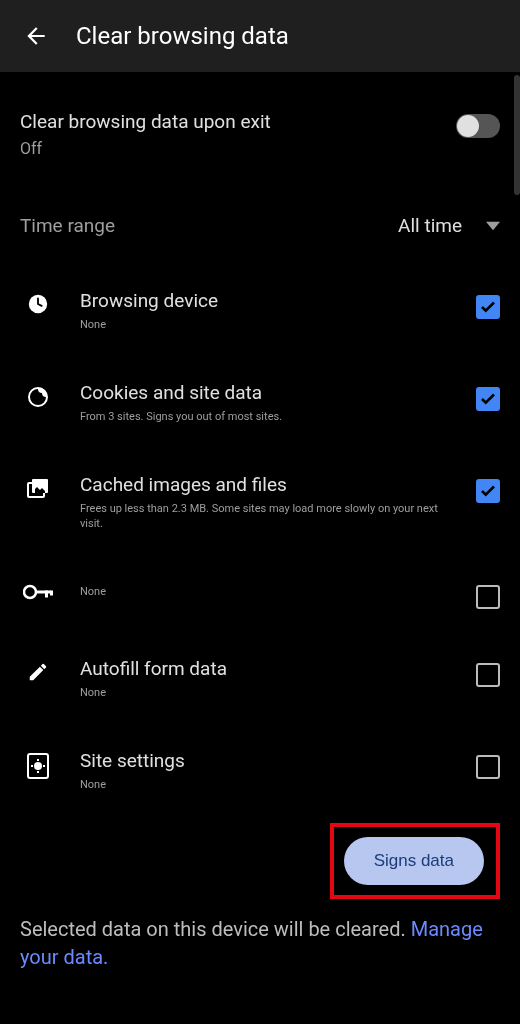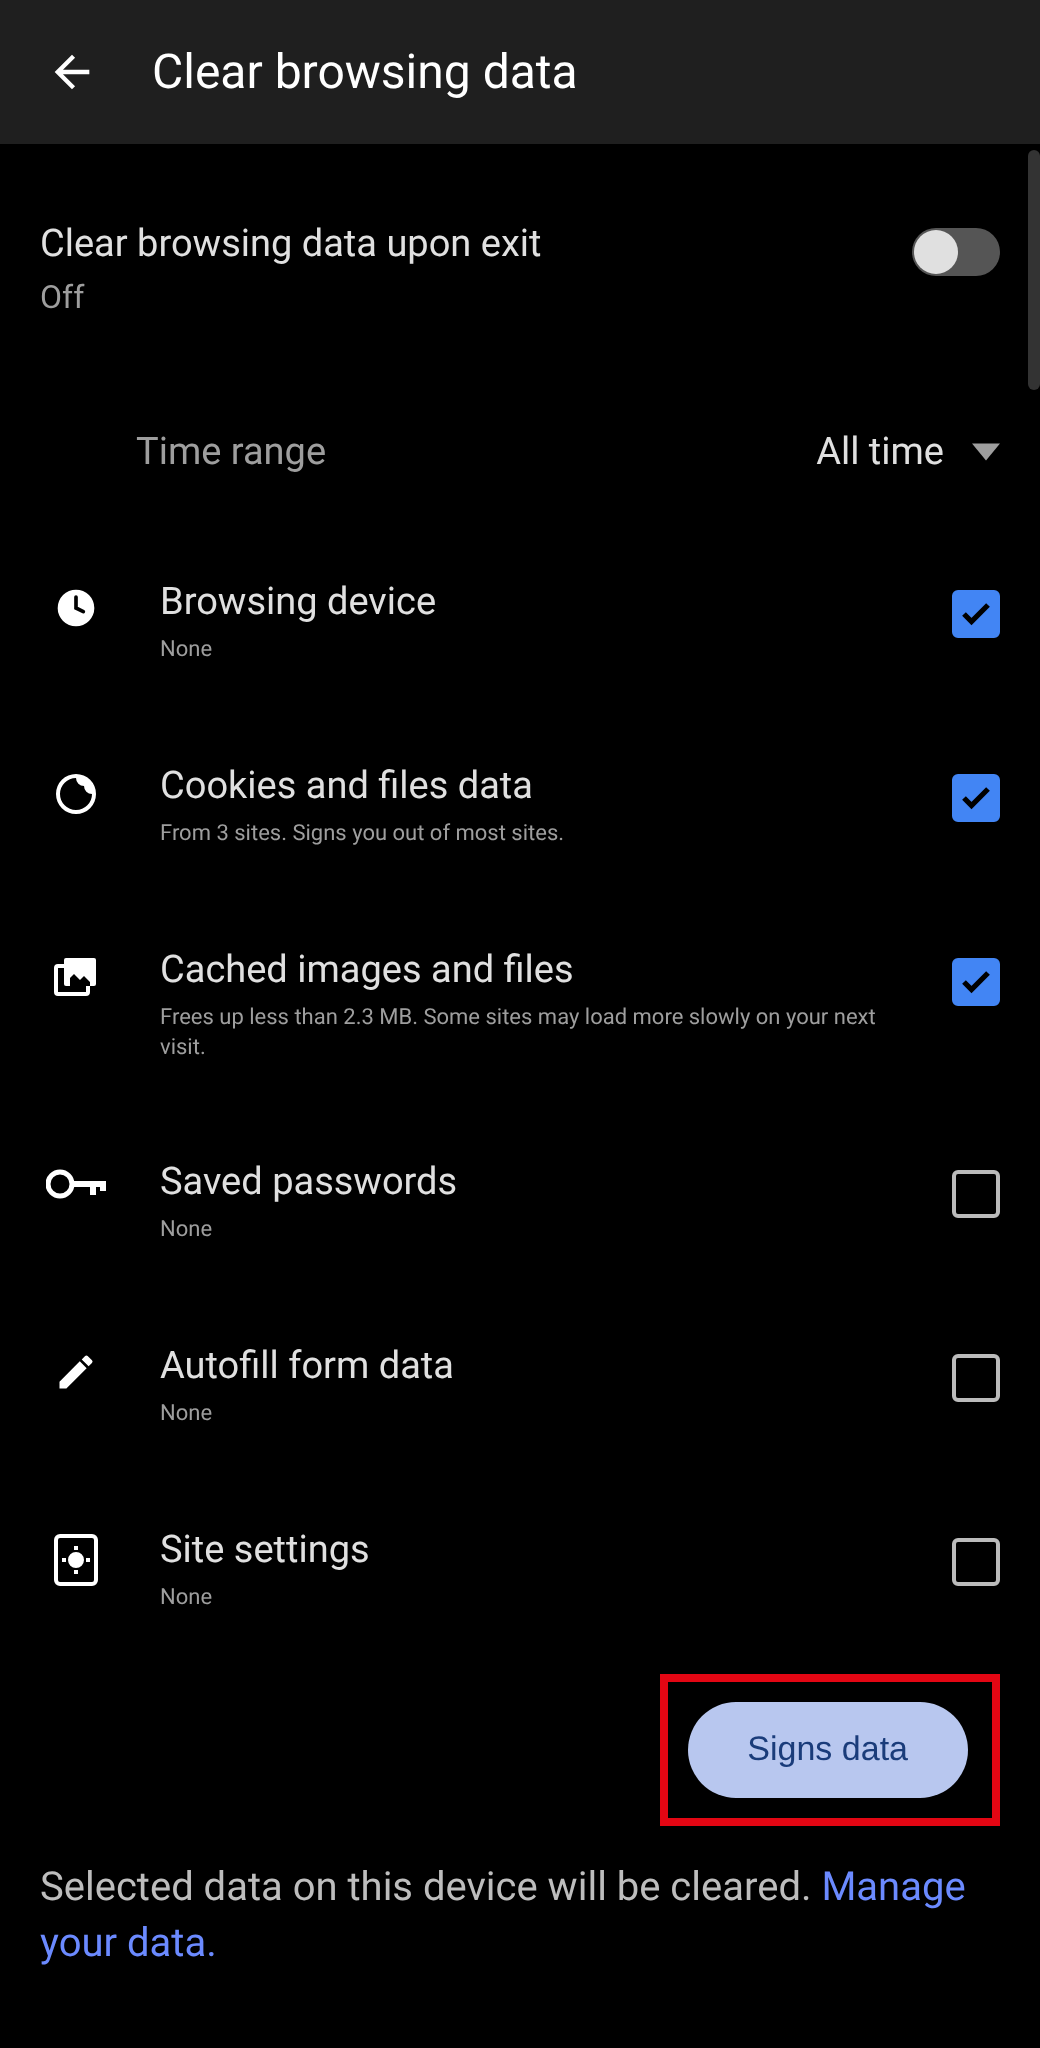--- a/index.html
+++ b/index.html
@@ -6,23 +6,23 @@
   html, body { width: 520px; height: 1024px; background: #000; color: #e0e0e0; font-family: Roboto, Arial, sans-serif; overflow: hidden; }
   .appbar { height: 72px; background: #1f1f1f; display: flex; align-items: center; padding: 12px 16px; }
   .appbar .back { width: 40px; height: 40px; display: flex; align-items: center; justify-content: center; cursor: pointer; }
   .appbar .title { font-size: 24px; color: #fff; margin-left: 20px; font-weight: 400; }
   .content { padding: 0 20px; }
   .row-exit { display: flex; align-items: center; justify-content: space-between; padding: 22px 0 20px 0; }
   .row-exit .labels .primary { font-size: 19px; color: #e0e0e0; margin-top: 16px; }
   .row-exit .labels .secondary { font-size: 16px; color: #9e9e9e; margin-top: 6px; }
   .switch { width: 44px; height: 24px; background: #555; border-radius: 12px; position: relative; cursor: pointer; }
   .switch .knob { width: 22px; height: 22px; background: #e0e0e0; border-radius: 50%; position: absolute; top: 1px; left: 1px; }
-  .time-row { display: flex; align-items: center; justify-content: space-between; padding: 36px 0 28px 0; margin-left: 48px; }
+  .time-row { display: flex; align-items: center; justify-content: space-between; padding: 36px 0 28px 0; }
   .time-row .tr-label { font-size: 19px; color: #9e9e9e; }
-  .time-row .tr-value { display: flex; align-items: center; gap: 14px; cursor: pointer; }
+  .time-row .tr-value { display: flex; align-items: center; gap: 24px; cursor: pointer; }
   .time-row .tr-value span { font-size: 19px; color: #e0e0e0; }
   .opt { display: flex; align-items: flex-start; padding: 24px 0; }
   .opt .icon-slot { width: 36px; flex-shrink: 0; display: flex; justify-content: center; padding-top: 4px; }
   .opt .text-slot { flex: 1; padding: 0 20px 0 24px; }
   .opt .text-slot .primary { font-size: 19px; color: #e0e0e0; }
   .opt .text-slot .secondary { font-size: 11px; color: #9e9e9e; margin-top: 6px; line-height: 1.35; }
   .opt .cb-slot { flex-shrink: 0; display: flex; align-items: center; padding-top: 6px; }
   .cb { width: 24px; height: 24px; border: 2px solid #bbb; border-radius: 3px; display: flex; align-items: center; justify-content: center; cursor: pointer; }
   .cb.checked { background: #4285f4; border-color: #4285f4; }
   .cb.checked svg { display: block; }
@@ -94,21 +94,21 @@
   <div class="opt">
     <div class="icon-slot">
       <svg width="24" height="24" viewBox="0 0 24 24" fill="#fff">
           <path d="M12 2a10 10 0 100 20 10 10 0 000-20zm0 2a4 4 0 004 4 4 4 0 004 4 8 8 0 11-8-8z"></path>
           <circle cx="8" cy="9" r="1.3" fill="#000"></circle>
           <circle cx="10" cy="15" r="1.3" fill="#000"></circle>
           <circle cx="15" cy="14" r="1.3" fill="#000"></circle>
         </svg>
     </div>
     <div class="text-slot">
-      <div class="primary">Cookies and files data</div>
+      <div class="primary">Cookies and site data</div>
       <div class="secondary">From 3 sites. Signs you out of most sites.</div>
     </div>
     <div class="cb-slot">
       <div class="cb checked">
         <svg width="18" height="18" viewBox="0 0 24 24" fill="none" stroke="#000" stroke-width="3.5">
             <path d="M4 12l5 5L20 6"></path>
           </svg>
       </div>
     </div>
   </div>
@@ -137,21 +137,20 @@
   <div class="opt">
     <div class="icon-slot">
       <svg width="30" height="18" viewBox="0 0 30 18" fill="#fff">
           <circle cx="7" cy="9" r="6" fill="none" stroke="#fff" stroke-width="2.5"></circle>
           <rect x="12" y="7.5" width="16" height="3"></rect>
           <rect x="22" y="7.5" width="3" height="7"></rect>
           <rect x="27" y="7.5" width="3" height="5"></rect>
         </svg>
     </div>
     <div class="text-slot">
-      <div class="primary">Saved passwords</div>
       <div class="secondary">None</div>
     </div>
     <div class="cb-slot">
       <div class="cb">
         
       </div>
     </div>
   </div>
 
   <div class="opt">

